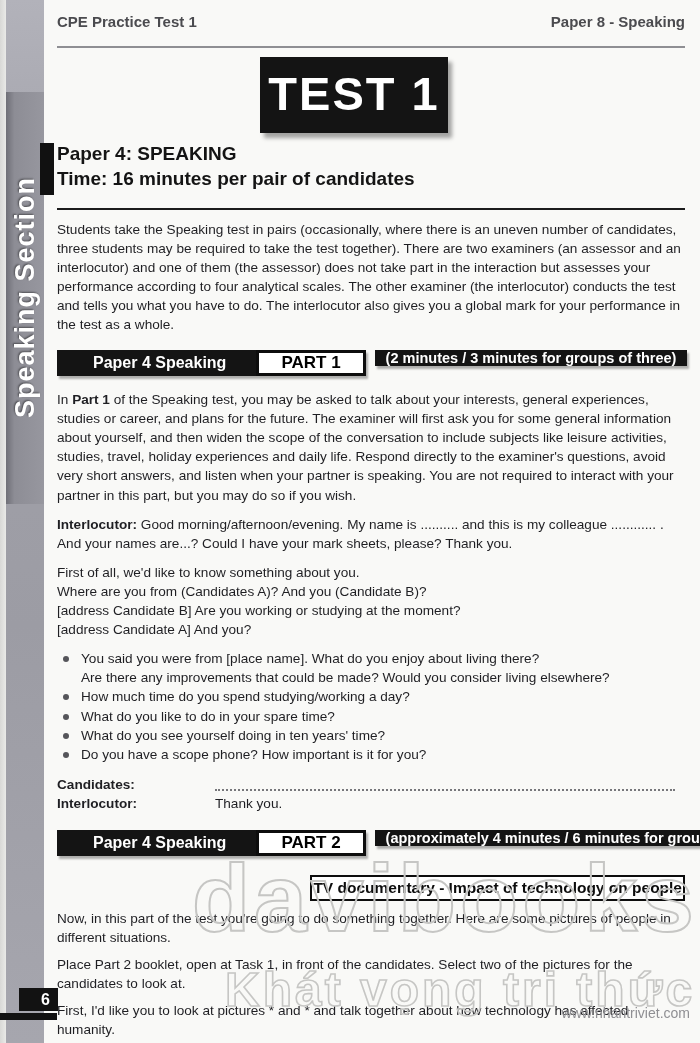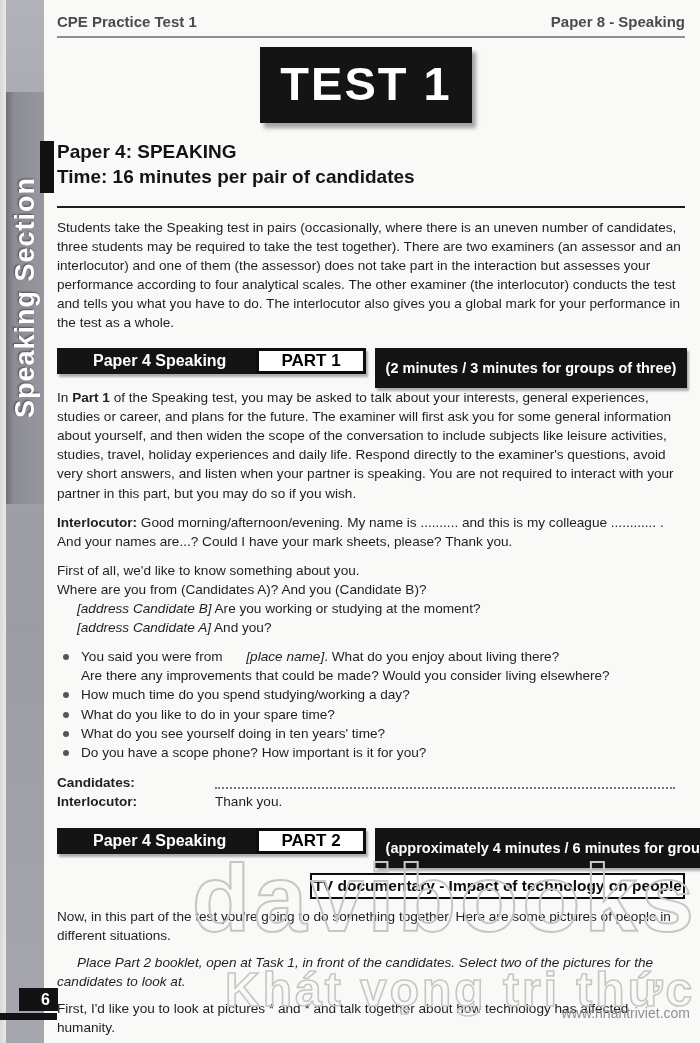--- a/index.html
+++ b/index.html
@@ -16,25 +16,25 @@
          background:linear-gradient(90deg,#6f6f77 0%,#8d8d95 22%,#97979f 100%);
          display:flex;align-items:center;justify-content:center;}
   .sidebar-text{writing-mode:vertical-rl;transform:rotate(180deg);
          color:#ffffff;font-weight:800;font-size:27px;letter-spacing:1px;
          text-shadow:1px -1px 2px rgba(0,0,0,0.45);}
 
   .content{position:absolute;left:57px;top:0;width:628px;}
 
   
   .runhead{display:flex;justify-content:space-between;align-items:flex-end;
-           padding-top:13px;border-bottom:2.5px solid #8f8f93;padding-bottom:6px;gap:29px;}
+           padding-top:13px;border-bottom:2.5px solid #8f8f93;padding-bottom:16px;gap:29px;}
   .runhead .left,.runhead .right{font-weight:bold;font-size:15px;color:#4b4b4f;}
 
   
-  .test-banner{width:212px;margin:9px auto 16px auto;margin-left:203px;
+  .test-banner{width:188px;margin:9px auto 8px auto;margin-left:203px;
         background:#141414;color:#fff;text-align:center;
         font-size:47px;font-weight:900;letter-spacing:2px;line-height:74px;height:76px;
         box-shadow:4px 5px 4px rgba(0,0,0,0.35);}
 
   
   .sec-head{position:relative;margin-top:6px;padding-bottom:17px;border-bottom:2.5px solid #1c1c1c;}
   .sec-tab{position:absolute;left:-17px;top:2px;width:14px;height:52px;background:#111;}
   .sec-title,.sec-time{font-size:19px;font-weight:800;color:#141414;line-height:1.32;}
 
   .para{font-size:13.6px;color:#1f1f23;line-height:1.4;margin-top:10px;}
@@ -42,28 +42,28 @@
 
   
   .part-row{display:flex;align-items:flex-start;gap:9px;margin-top:16px;height:30px;}
   .bar-left{background:#141414;color:#fff;display:flex;align-items:center;
             box-shadow:2px 3px 2px rgba(0,0,0,0.3);}
   .bar-left .bl-label{font-weight:bold;font-size:16px;padding:0 30px 0 36px;white-space:nowrap;}
   .part-box{background:#fff;color:#000;border:3px solid #0d0d0d;margin:0;
             font-weight:800;font-size:17px;display:flex;align-items:center;
             padding:0 22px;white-space:nowrap;}
   .bar-right{background:#141414;color:#fff;font-weight:bold;font-size:14.5px;
-            display:flex;align-items:center;padding:12px 11px;white-space:nowrap;
+            display:flex;align-items:center;padding:0 11px;white-space:nowrap;
             box-shadow:2px 3px 2px rgba(0,0,0,0.3);}
 
   .topic-box{margin-top:15px;margin-left:auto;width:max-content;
              border:2.5px solid #0d0d0d;background:#fff;
              font-weight:800;font-size:15.5px;padding:2px 1px;color:#0d0d0d;}
 
-  .seg-b{font-weight:bold;} .seg-i{font-style:italic;margin-left:20px;}
+  .seg-b{font-weight:bold;} .seg-i{}
 
   
   .lv-row{display:flex;margin-top:0px;font-size:13.6px;line-height:1.45;color:#1f1f23;}
   .lv-label{width:158px;flex-shrink:0;}
   .lv-value{flex:1;}
   .dotline{display:block;height:14px;border-bottom:2px dotted #77777b;margin-right:10px;}
 
   ul.qs{list-style:none;margin:2px 0 0 0;padding:0;}
   ul.qs li{position:relative;padding-left:24px;font-size:13.6px;line-height:1.42;color:#1f1f23;}
   ul.qs li::before{content:"";position:absolute;left:6px;top:7px;width:6px;height:6px;

